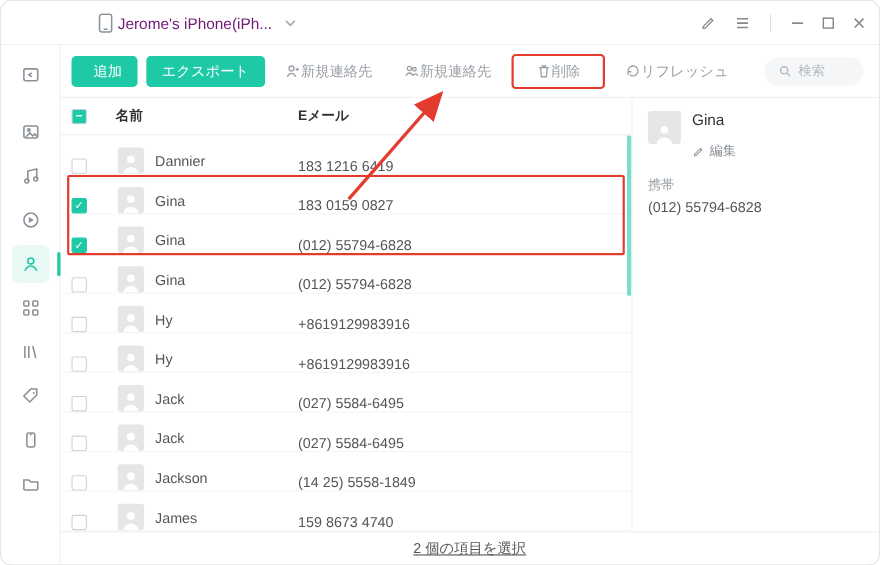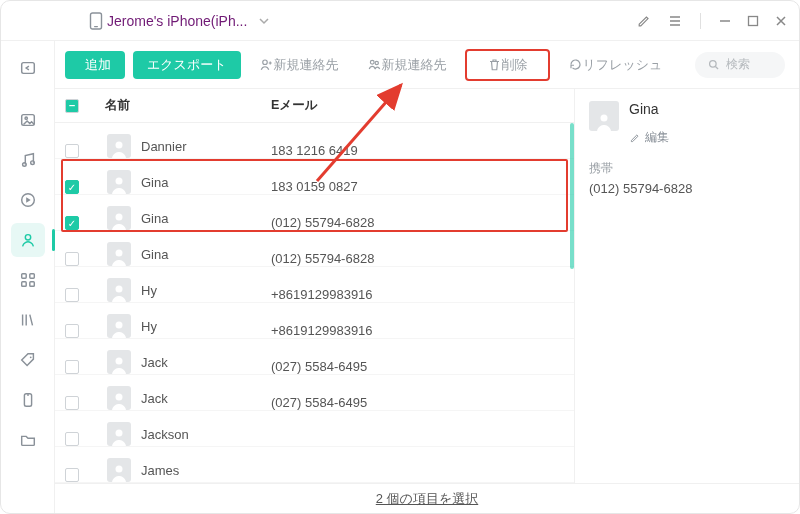--- a/index.html
+++ b/index.html
@@ -525,35 +525,37 @@
                 </div>
                 <div class="col-name">
                   <div class="avatar">
                     <svg viewBox="0 0 20 20">
                       <circle cx="10" cy="7" r="3.5"></circle>
                       <path d="M3 20c1-5 5-6 7-6s6 1 7 6"></path>
                     </svg>
                   </div>
                   <span>Jackson</span>
                 </div>
+                <div class="col-phone">(14 25) 5558-1849</div>
                 <div class="col-email"></div>
               </div>
               <div class="row">
                 <div class="col-chk">
                   <div class="cb"></div>
                 </div>
                 <div class="col-name">
                   <div class="avatar">
                     <svg viewBox="0 0 20 20">
                       <circle cx="10" cy="7" r="3.5"></circle>
                       <path d="M3 20c1-5 5-6 7-6s6 1 7 6"></path>
                     </svg>
                   </div>
                   <span>James</span>
                 </div>
+                <div class="col-phone">159 8673 4740</div>
                 <div class="col-email"></div>
               </div>
               <div class="hilite-rows"></div>
             <div class="scroll-marker"></div>
           </div>
         </div>
 
         <div class="detail">
           <div class="detail-head">
             <div class="avatar">

